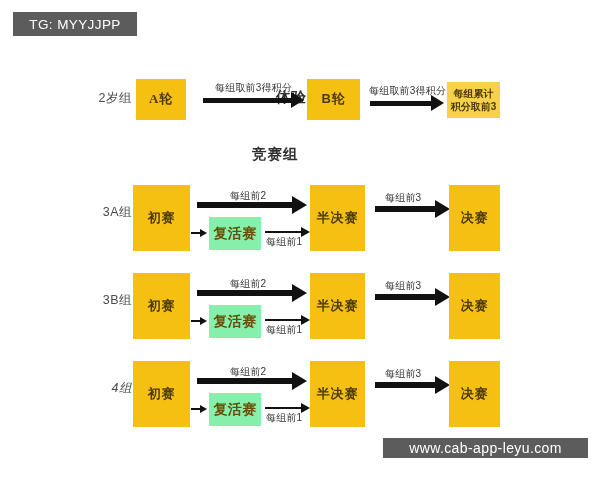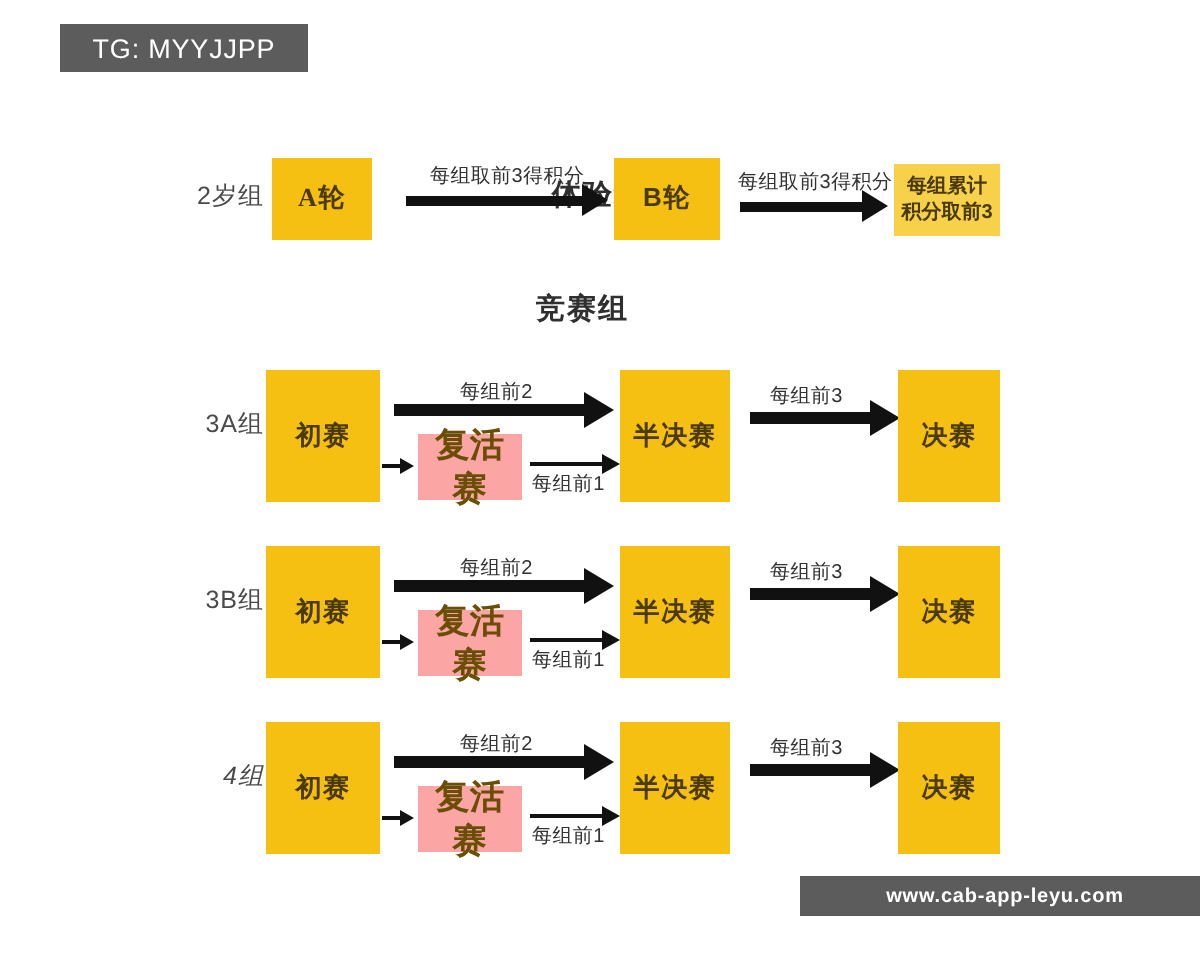--- a/index.html
+++ b/index.html
@@ -20,49 +20,47 @@
   .chip {
     position: absolute;
     background: #5c5c5c;
     color: #ffffff;
     font-size: 13px;
     letter-spacing: .4px;
     display: flex;
     align-items: center;
     justify-content: center;
     white-space: nowrap;
-    margin-left: 17px;
   }
   #tg-chip {
     left: 13px;
     top: 12px;
     width: 124px;
     height: 24px;
     font-size: 13.5px;
   }
   #site-chip {
     left: 383px;
     top: 438px;
     width: 205px;
     height: 20px;
-    font-size: 10px;
-    font-weight: bold;
+    font-size: 14px;
   }
 
   
   .section-title {
     position: absolute;
     font-size: 14.5px;
     font-weight: bold;
     color: #2f2f2f;
     letter-spacing: 1px;
     white-space: nowrap;
   }
   #title-exp { left: 276px; top: 44px; margin-top: 44px; }
-  #title-comp { left: 268px; top: 145px; }
+  #title-comp { left: 252px; top: 145px; }
 
   
   .row-label {
     position: absolute;
     font-size: 12.5px;
     color: #4a4a4a;
     white-space: nowrap;
     text-align: right;
     letter-spacing: .5px;
   }
@@ -79,23 +77,23 @@
     font-weight: bold;
     letter-spacing: .8px;
     line-height: 1.25;
     box-sizing: border-box;
   }
   .node.pale {
     background: #f8d14a;
     color: #4a3a06;
   }
   .node.revive {
-    background: #fca5a5;
+    background: #86efac;
     color: #6a4e06;
-    font-size: 17px;
+    font-size: 14px;
     letter-spacing: .4px;
   }
   .node.tiny-text {
     font-size: 10px;
     letter-spacing: 0;
     font-weight: bold;
     line-height: 1.35;
     padding: 2px;
   }
 

